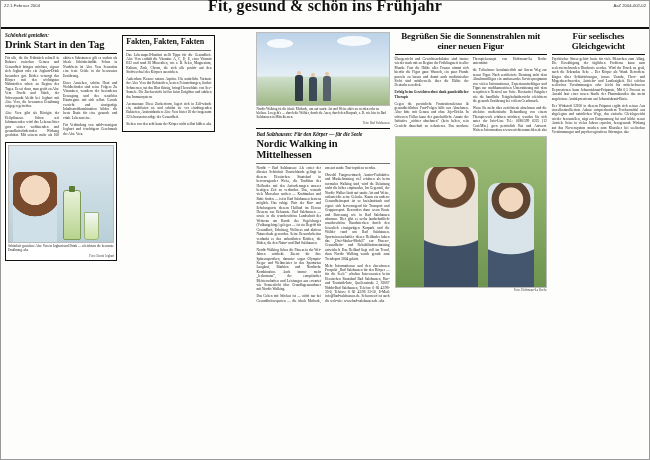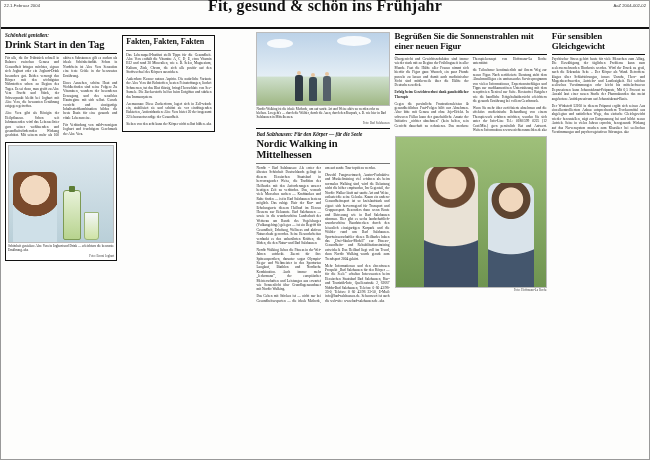--- a/index.html
+++ b/index.html
@@ -54,21 +54,21 @@
   .c5{width:98px;}
   
   .kicker{
     font-size:5.2px;font-weight:bold;font-style:italic;
     margin:0 0 1px 0;
   }
   h2.head{
     font-size:10.5px;font-weight:bold;line-height:11px;
     margin:0 0 3px 0;letter-spacing:-.1px;
   }
-  h2.head.sm{font-size:9px;line-height:9.5px;}
+  h2.head.sm{font-size:9px;line-height:9.5px;text-align:center;}
   h2.head.xs{font-size:8px;line-height:8.5px;}
   .rule{border-top:1px solid #111;margin:3px 0 2px 0;}
   .rule.thin{border-top:.5px solid #777;}
   .body{
     font-size:3.5px;line-height:4.4px;text-align:justify;
     column-gap:4px;hyphens:auto;
     color:#1a1a1a;
   }
   .body.two{column-count:2;}
   .body p{margin:0 0 2.5px 0;}
@@ -205,21 +205,21 @@
         <p>Wenn Sie mehr über zertifizierte abnehmen und die effektive medizinische Behandlung von einem Therapiewerk erfahren möchten, wenden Sie sich unter der Info-Line Tel.: 0180/599 0225 (12 Cent/Min.) gern persönlich Rat und Antwort. Weitere Informationen www.nichteranmelden.de akz</p>
       </div>
       <div class="photo grass" style="height:150px;margin-top:3px;">
         <div style="position:absolute;left:28px;bottom:0;width:54px;height:120px;background:radial-gradient(circle at 50% 14%, #f0d7bd 0 14%, #6b4a33 15% 22%, #e9e2d6 23% 58%, #3f4f66 59% 100%);border-radius:10px 10px 0 0;"></div>
         <div style="position:absolute;left:92px;bottom:0;width:46px;height:104px;background:radial-gradient(circle at 50% 16%, #f0d7bd 0 13%, #5e4531 14% 21%, #d9e3ea 22% 60%, #44566d 61% 100%);border-radius:9px 9px 0 0;"></div>
       </div>
       <div class="credit">Foto: Hoffmann-La Roche</div>
     </div>
 
     <div class="col c5">
-      <h2 class="head sm">Für sensiblen Gleichgewicht</h2>
+      <h2 class="head sm">Für seelisches Gleichgewicht</h2>
       <div class="rule"></div>
       <div class="body">
         <p>Psychischer Stress gehört heute für viele Menschen zum Alltag. Die Bewältigung der täglichen Probleme kann zum seelenverzehrenden Hindernis werden. Wird der Druck zu groß, nach die Erkrankte Seite – Der Körper als Wand. Betroffene klagen über Schlafstörungen, innere Unruhe, Herz- und Magenbeschwerden, Antriebs- und Lustlosigkeit. Bei solchen seelischen Verstimmungen oder leicht bis mittelschweren Depressionen kann Johanniskraut-Präparate, Mit 0,5 Prozent zu Anzahl laut einer neuen Studie der Pharmakunden das meist angebotene Antidepressivum auf Johanniskraut-Basis.</p>
         <p>Der Wirkstoff LI160 in diesem Präparat ergibt sich seinen Aus einzelkontrolliertem Anbau entsprechendem Trockenmittel aus abgelegten und natürlichen Wege, das einfache Gleichgewicht wieder herzustellen, zügt zur Entspannung bei und bildet neuen Antrieb. Seine in vielen Jahren erprobte, herzgesunde Wirkung auf das Nervensystem machen zum Klassiker bei seelischen Verstimmungen und psychovegetativen Störungen. akz</p>
       </div>
     </div>
 
   </div>
 </div>
 

